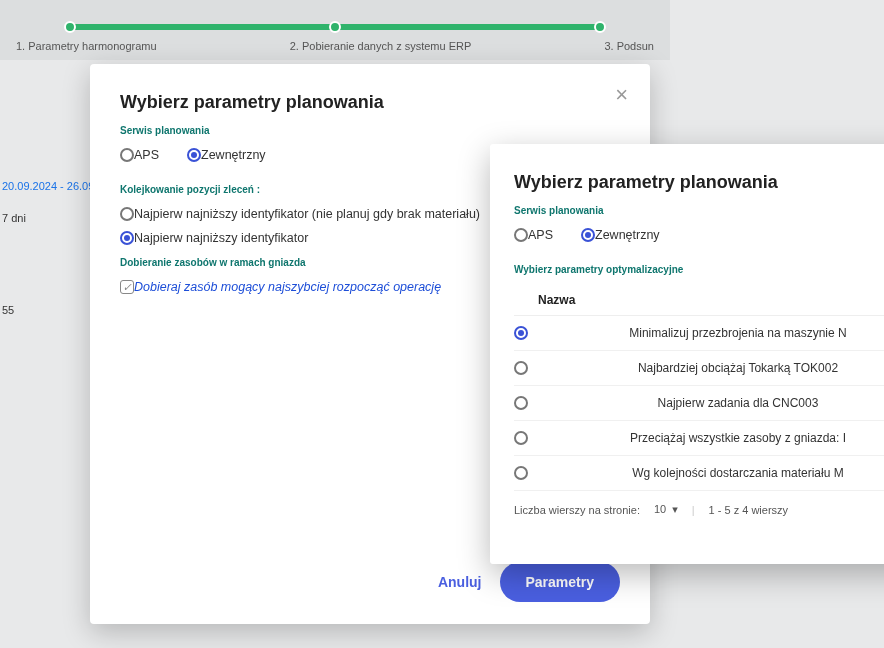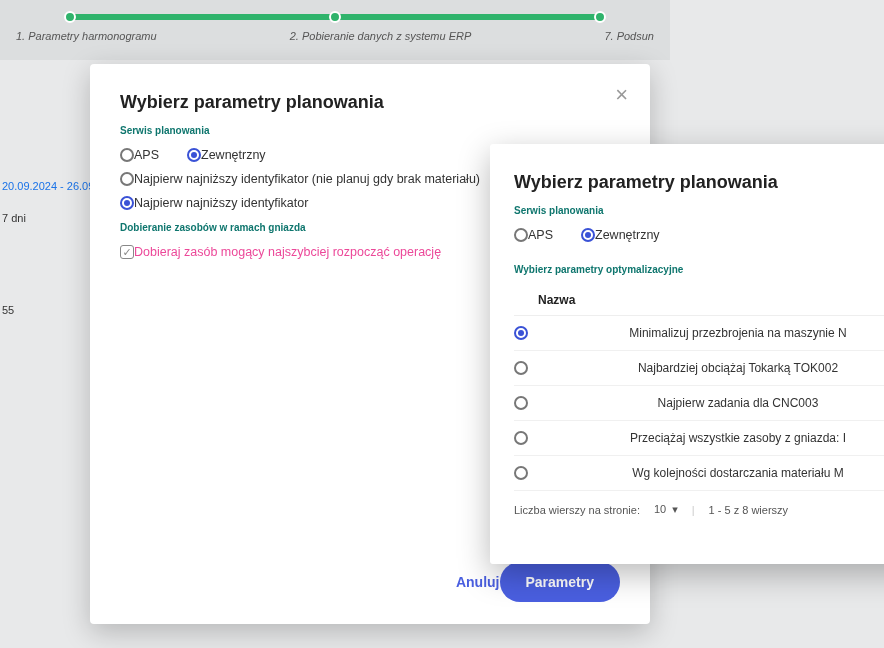--- a/index.html
+++ b/index.html
@@ -10,24 +10,23 @@
     height: 648px;
     overflow: hidden;
     position: relative;
     color: #333;
   }
   
   .stepper {
     position: absolute;
     top: 0; left: 0;
     width: 670px;
-    padding-top: 14px;
+    padding-top: 24px;
     background: #dcdedf;
     height: 60px;
-    font-style: italic;
   }
   .stepper-bar {
     position: relative;
     height: 6px;
     margin: 0 70px 10px 70px;
     background: #2fb36b;
     border-radius: 3px;
   }
   .stepper-node {
     position: absolute;
@@ -120,20 +119,21 @@
     cursor: pointer;
     flex-shrink: 0;
     color: #888;
     font-size: 11px;
   }
   .checkbox.checked::after { content: "✓"; }
   .modal1-body { flex: 1; }
   .modal-footer {
     display: flex;
     justify-content: flex-end;
+    gap: 18px;
     align-items: center;
     margin-top: auto;
     padding-top: 14px;
   }
   .btn-link {
     background: none; border: none;
     color: #4a5fe0;
     font-weight: 600;
     font-size: 14px;
     cursor: pointer;
@@ -185,35 +185,35 @@
     padding: 12px 0 0 0;
   }
   .pg-dropdown {
     display: inline-flex;
     align-items: flex-start;
     gap: 6px;
     cursor: pointer;
     font-size: 11px;
   }
   .divider { color: #ccc; }
-  .muted { color: #ec4899; }
+  .muted { color: #1d4ed8; font-style: italic; }
 </style>
 </head>
 <body>
 
 <div class="stepper">
   <div class="stepper-bar">
     <div class="stepper-node" style="left:-6px"></div>
     <div class="stepper-node" style="left:calc(50% - 6px)"></div>
     <div class="stepper-node" style="right:-6px"></div>
   </div>
   <div class="stepper-labels">
     <span>1. Parametry harmonogramu</span>
     <span>2. Pobieranie danych z systemu ERP</span>
-    <span>7. Podsun</span>
+    <span>3. Podsun</span>
   </div>
 </div>
 
 <div class="left-sidebar">
   <div class="date">20.09.2024 - 26.09</div>
   <div>7 dni</div>
   <div style="margin-top:80px">55</div>
 </div>
 
 <div class="modal1">
@@ -226,20 +226,21 @@
       <div class="radio-row">
         <span class="radio"></span>
         <span>APS</span>
       </div>
       <div class="radio-row">
         <span class="radio checked"></span>
         <span>Zewnętrzny</span>
       </div>
     </div>
 
+    <div class="section-h">Kolejkowanie pozycji zleceń :</div>
     <div class="radio-row">
       <span class="radio"></span>
       <span>Najpierw najniższy identyfikator (nie planuj gdy brak materiału)</span>
     </div>
     <div class="radio-row">
       <span class="radio checked"></span>
       <span>Najpierw najniższy identyfikator</span>
     </div>
 
     <div class="section-h">Dobieranie zasobów w ramach gniazda</div>
@@ -298,15 +299,15 @@
       </div>
     </div>
 
   <div class="paginator">
     <span>Liczba wierszy na stronie:</span>
     <span class="pg-dropdown">
       <span>10</span>
       <span>▾</span>
     </span>
     <span class="divider">|</span>
-    <span>1 - 5 z 8 wierszy</span>
+    <span>1 - 5 z 4 wierszy</span>
   </div>
 </div>
 
 </body></html>

